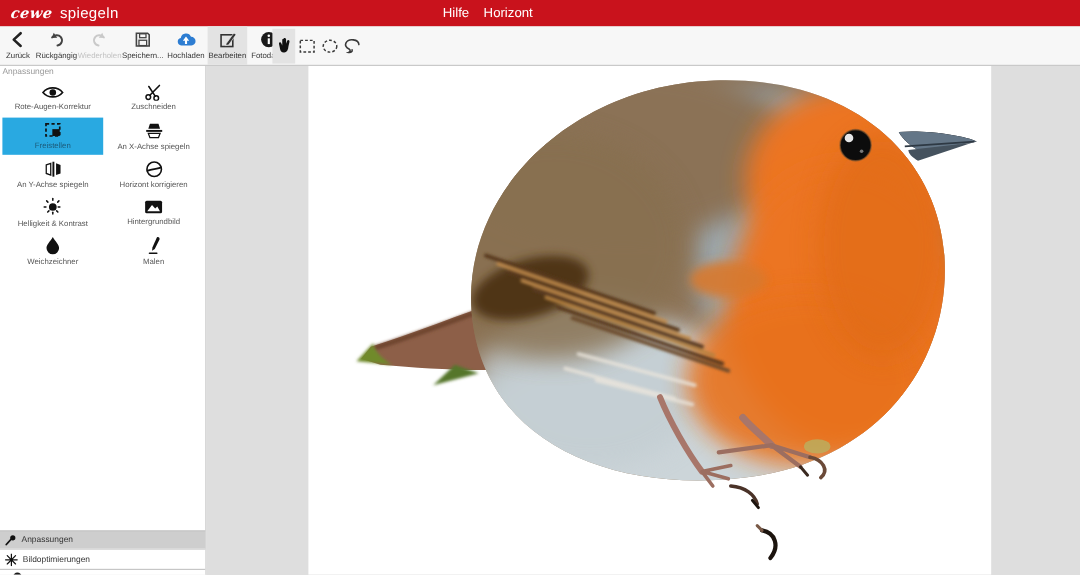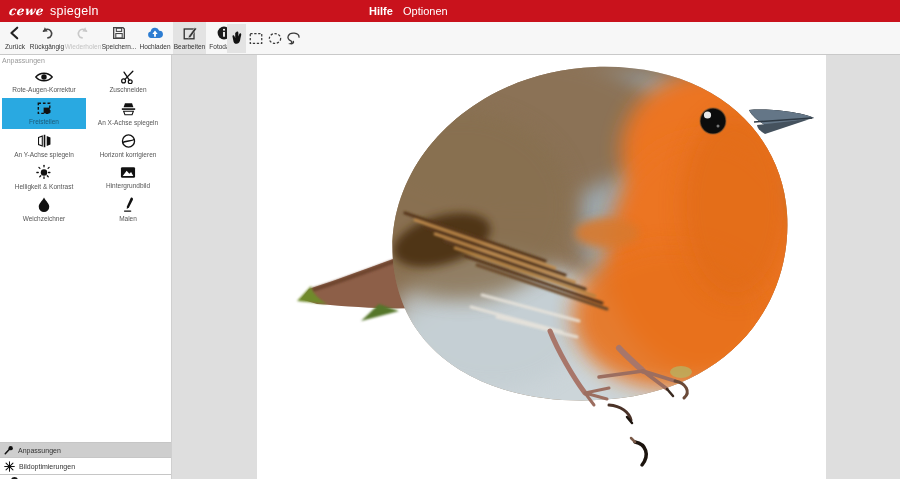--- a/index.html
+++ b/index.html
@@ -6,21 +6,21 @@
     font-family:"Liberation Sans",sans-serif;background:#dedede;}
   .app{position:relative;width:900px;height:479px;}
 
   
   .titlebar{position:absolute;left:0;top:0;width:900px;height:22px;background:#c9121c;}
   .logo{position:absolute;left:9px;top:0;height:22px;display:flex;align-items:center;gap:6px;color:#fff;}
   .logo .cewe{font-family:"DejaVu Serif",serif;font-style:italic;font-weight:bold;
     font-size:12px;transform:skewX(-8deg);letter-spacing:.5px;}
   .logo .prod{font-size:12.5px;font-weight:400;letter-spacing:.3px;}
   .menu-item{position:absolute;top:0;height:22px;line-height:22px;color:#fff;font-size:11px;cursor:default;}
-  .menu-hilfe{left:369px;font-weight:bold;}
+  .menu-hilfe{left:369px;}
   .menu-optionen{left:403px;}
 
   
   .toolbar{position:absolute;left:0;top:22px;width:900px;height:33px;background:#f7f7f7;
     border-bottom:1px solid #c9c9c9;box-sizing:border-box;}
   .tb-group{position:absolute;left:1px;top:0;height:32px;display:flex;align-items:stretch;}
   .tb-btn{display:flex;flex-direction:column;align-items:center;justify-content:flex-start;
     padding-top:3px;box-sizing:border-box;height:32px;font-size:6.5px;color:#333;}
   .tb-btn svg{display:block;margin-bottom:2px;}
   .tb-btn.sel{background:#e3e3e3;}
@@ -56,21 +56,21 @@
 <body>
 
 <div class="app">
 
   <div class="titlebar">
     <div class="logo">
       <span class="cewe">cewe</span>
       <span class="prod">spiegeln</span>
     </div>
     <div class="menu-item menu-hilfe">Hilfe</div>
-    <div class="menu-item menu-optionen">Optionen</div>
+    <div class="menu-item menu-optionen">Horizont</div>
   </div>
 
   <div class="toolbar">
     <div class="tb-group">
 
       <div class="tb-btn w28">
         <span>
           <svg width="16" height="16" viewBox="0 0 18 18">
               <path d="M11.5 3 L5 9 L11.5 15" fill="none" stroke="#222" stroke-width="2.4" stroke-linecap="round" stroke-linejoin="round"></path>
             </svg>

